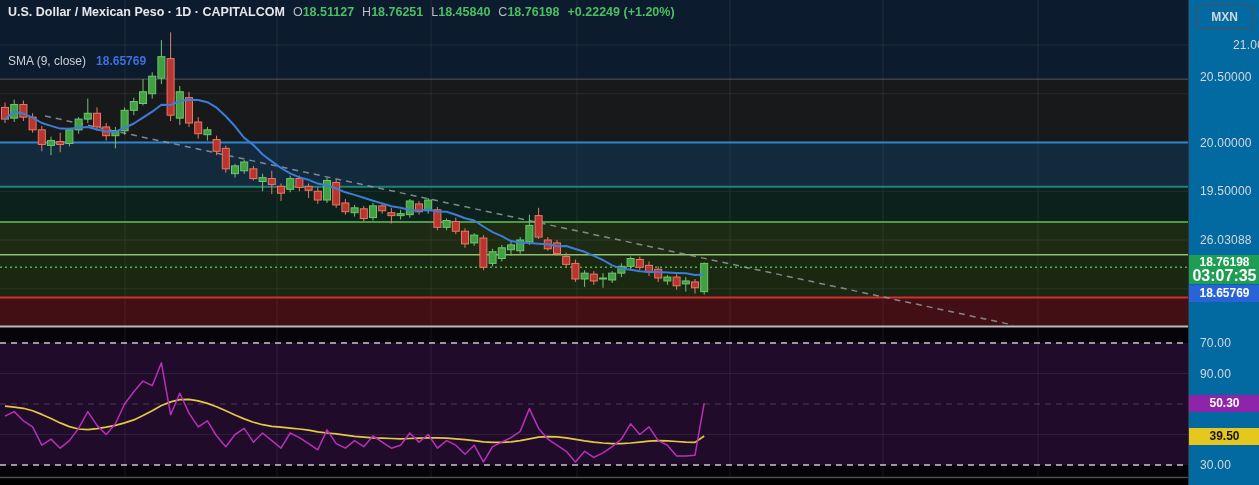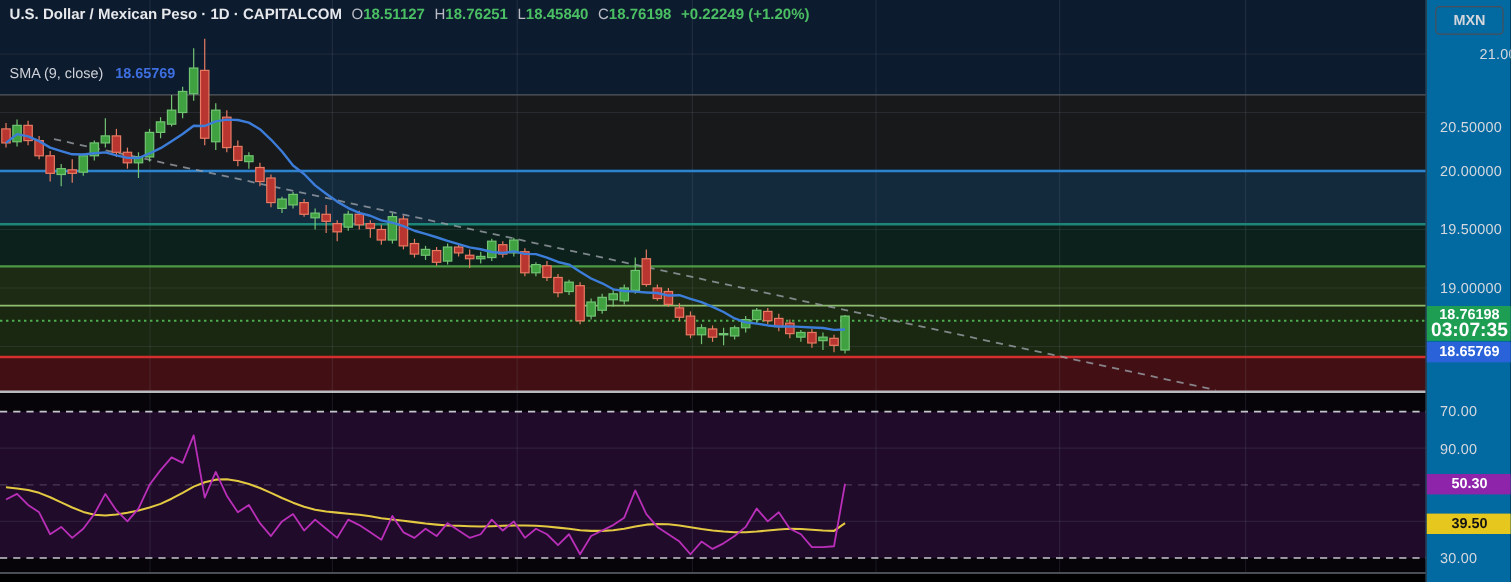--- a/index.html
+++ b/index.html
@@ -234,24 +234,24 @@
 
   <div class="legend2" style="left:8px;top:14px;margin-top:40px;">
     <span>SMA (9, close)</span><span class="smaval">18.65769</span>
   </div>
 
 
   <div class="axis">
     <div class="mxn">MXN</div>
 
     <div class="axlab" style="top: 38px; margin-left: 33px;">21.00000</div>
-    <div class="axlab" style="top: 99px;">20.50000</div>
+    <div class="axlab" style="top: 70px;">20.50000</div>
     <div class="axlab" style="top: 135.5px;">20.00000</div>
     <div class="axlab" style="top: 184.25px;">19.50000</div>
-    <div class="axlab" style="top: 233px;">19.00000</div>
+    <div class="axlab" style="top: 233px;">26.03088</div>
 
     <div class="axlab" style="top: 336px;">70.00</div>
     <div class="axlab" style="top: 366.5px;">90.00</div>
     <div class="axlab" style="top: 458px;">30.00</div>
 
     <div class="badge" id="badge-last" style="top: 255.4px; height: 29px; background: rgb(30, 158, 83);">
       <div style="line-height:15px;">18.76198</div>
       <div class="sub">03:07:35</div>
     </div>
     <div class="badge" id="badge-sma" style="line-height: 17px; top: 285.4px; height: 17px; background: rgb(41, 98, 217);">18.65769</div>

